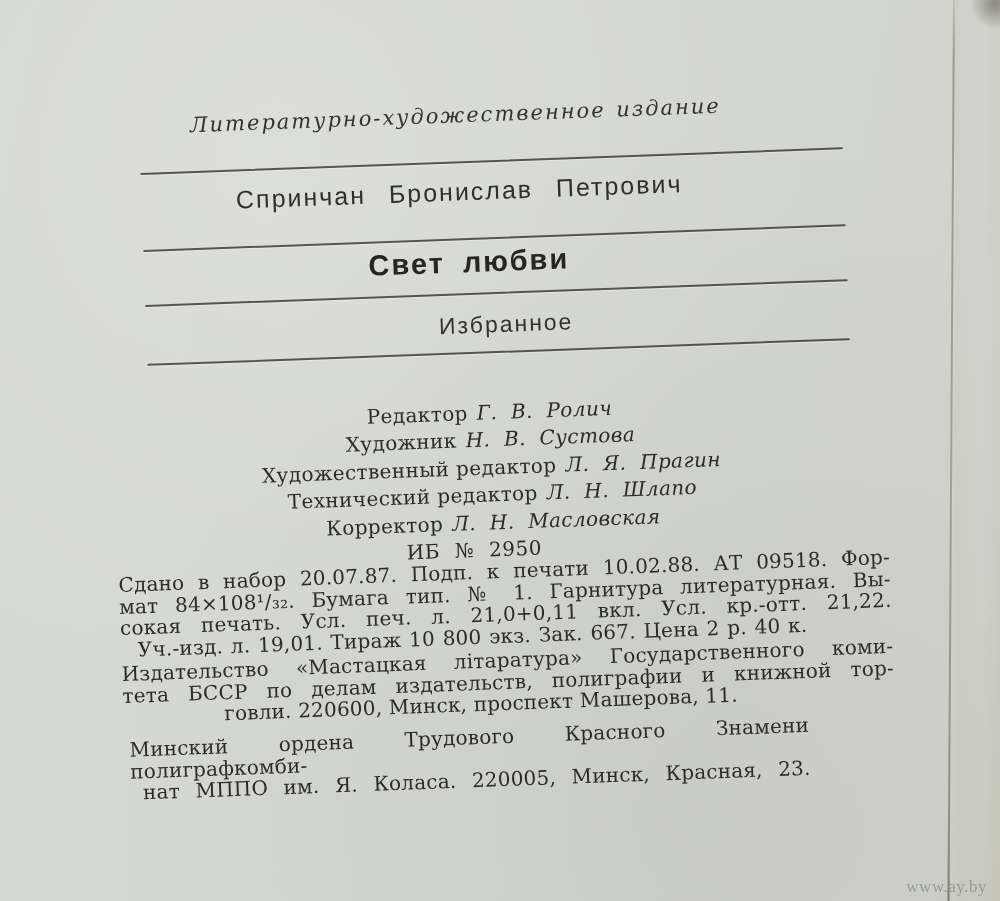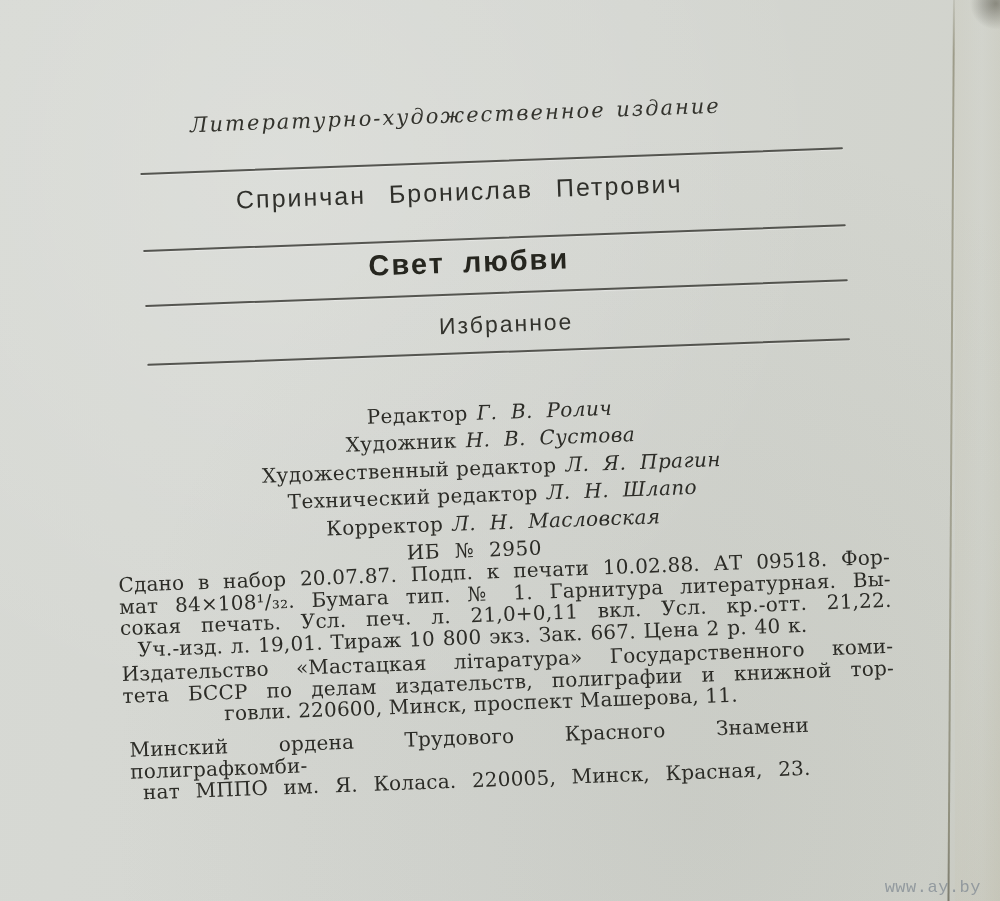--- a/index.html
+++ b/index.html
@@ -59,22 +59,22 @@
       rgba(105,100,70,.15), rgba(105,100,70,.5) 6%,
       rgba(105,100,70,.42) 55%, rgba(85,82,55,.5) 92%, rgba(60,58,40,.55));
     transform:rotate(.35deg);transform-origin:top center;
   }
   .edge-strip{
     position:absolute;top:0;left:955px;width:45px;height:901px;
     background:linear-gradient(to right, rgba(200,198,182,.28), rgba(210,210,198,.12) 60%, rgba(195,193,175,.25));
     pointer-events:none;
   }
   .watermark{
-    position:absolute;right:19px;bottom:4px;
-    font-family:Liberation Mono, monospace;
+    position:absolute;right:13px;bottom:4px;
+    font-family:Liberation Serif, serif;
     font-size:17px;color:#8d959b;letter-spacing:.5px;opacity:.9;
   }
 </style>
 </head>
 <body>
 
 <div class="paper">
   <div class="content">
 
     <div class="abs ctr heading" style="top:102px;left:97px;width:740px;">Литературно-художественное издание</div>

